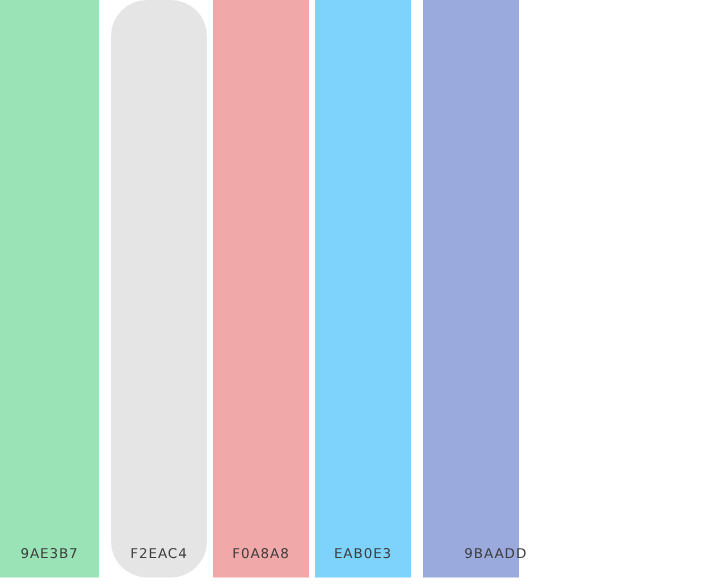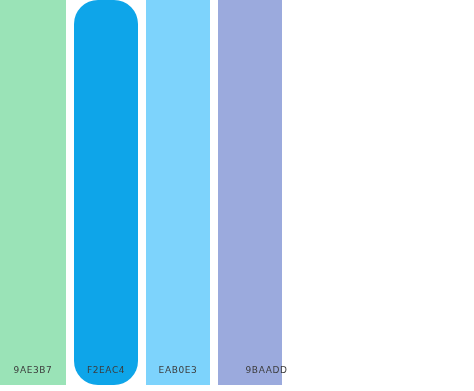--- a/index.html
+++ b/index.html
@@ -49,24 +49,27 @@
 </style>
 </head>
 <body>
 
 <div id="palette" style="width: 474px; height: 338px; background: rgb(255, 255, 255);">
     <div class="swatch" style="width: 66px; height: 385px; background: rgb(154, 227, 183);">
       <div class="swatch-label" style="color: rgb(60, 60, 60);">9AE3B7</div>
     </div>
     <div class="swatch-gap" style="width: 4px; height: 385px;"></div>
     <div class="swatch-gap" style="width: 4px; height: 385px;"></div>
-    <div class="swatch" style="width: 64px; height: 385px; background: #0ea5e9; border-radius: 24px;">
+    <div class="swatch" style="width: 64px; height: 385px; background: #e5e5e5; border-radius: 24px;">
       <div class="swatch-label" style="color: rgb(60, 60, 60);">F2EAC4</div>
     </div>
     <div class="swatch-gap" style="width: 4px; height: 385px;"></div>
+    <div class="swatch" style="width: 64px; height: 385px; background: rgb(240, 168, 168);">
+      <div class="swatch-label" style="color: rgb(60, 60, 60);">F0A8A8</div>
+    </div>
     <div class="swatch-gap" style="width: 4px; height: 385px;"></div>
     <div class="swatch" style="width: 64px; height: 385px; background: #7dd3fc;">
       <div class="swatch-label" style="color: rgb(60, 60, 60);">EAB0E3</div>
     </div>
     <div class="swatch-gap" style="width: 4px; height: 385px;"></div>
     <div class="swatch-gap" style="width: 4px; height: 385px;"></div>
     <div class="swatch" style="width: 64px; height: 385px; background: rgb(155, 170, 221); padding-left: 33px;">
       <div class="swatch-label" style="color: rgb(60, 60, 60);">9BAADD</div>
     </div>
   </div>

